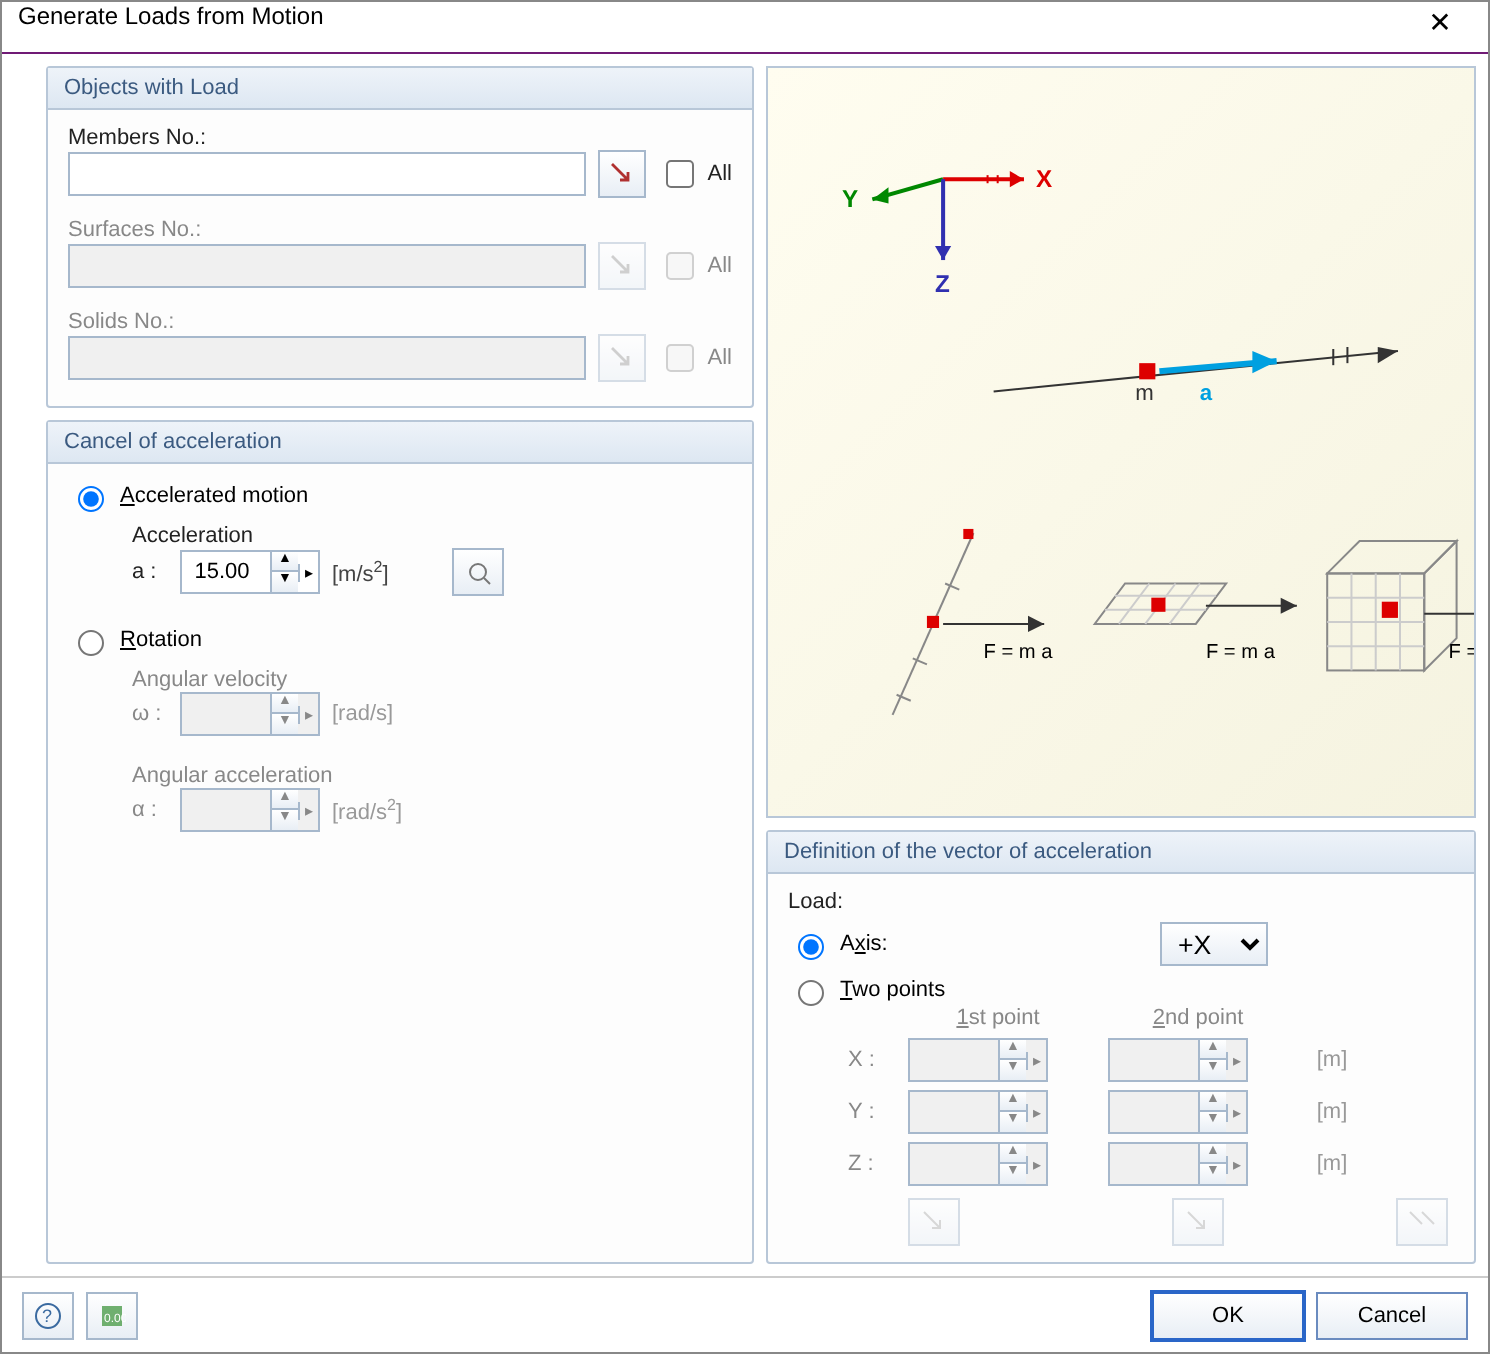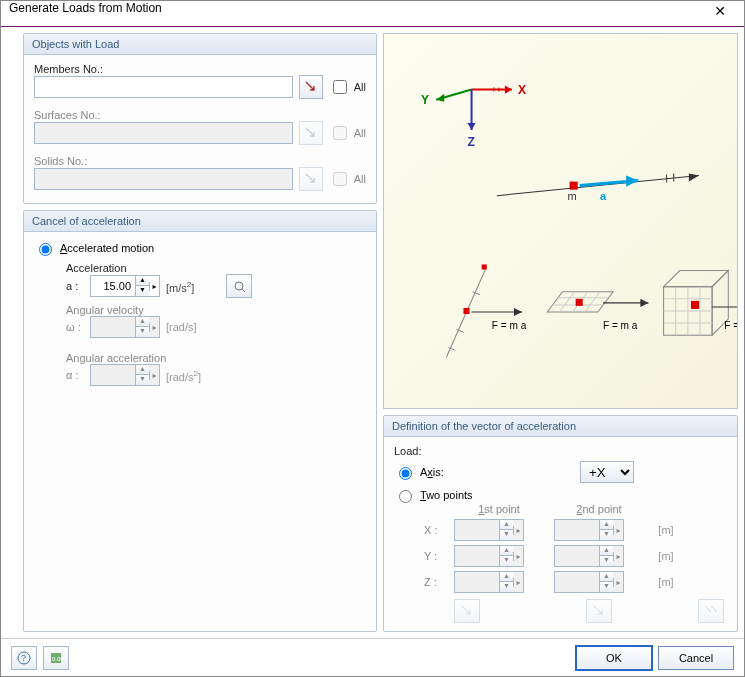--- a/index.html
+++ b/index.html
@@ -76,21 +76,21 @@
   .chk label { color: #222; }
   .chk.disabled label { color: #888; }
   .spinner {
     display: inline-flex; align-items: center;
     width: 70px; height: 22px;
     border: 1px solid #a6b8cc;
     background: #fff;
   }
   .spinner.disabled { background: #f0f0f0; color: #888; }
   .spinner .val {
-    flex: 1; text-align: right; padding-right: 4px;
+    flex: 1; text-align: center; padding-right: 4px;
   }
   .spinner .btns {
     width: 14px; display: flex; flex-direction: column;
     border-left: 1px solid #a6b8cc;
   }
   .spinner .btns div {
     height: 10px; line-height: 8px; font-size: 7px;
     text-align: center; border-bottom: 1px solid #a6b8cc;
     background: linear-gradient(#fff,#e8eef5);
   }
@@ -234,20 +234,24 @@
             <div style="width:20px"></div>
             <div class="sqbtn">
               <svg width="14" height="14">
                   <circle cx="7" cy="7" r="4" stroke="#777" fill="none"></circle>
                   <line x1="10" y1="10" x2="13" y2="13" stroke="#777"></line>
                 </svg>
             </div>
           </div>
         </div>
 
+        <div class="radio" style="margin-top:14px">
+          <input type="radio" name="vmode" style="">
+          <span><u>R</u><span>otation</span></span>
+        </div>
         <div class="indent section-sub">
           <div class="lbl disabled">Angular velocity</div>
           <div class="row">
             <span class="lbl disabled" style="width:18px">ω :</span>
             <div class="spinner disabled">
               <div class="val"></div>
               <div class="btns">
                   <div>▲</div>
                   <div>▼</div>
                 </div>

